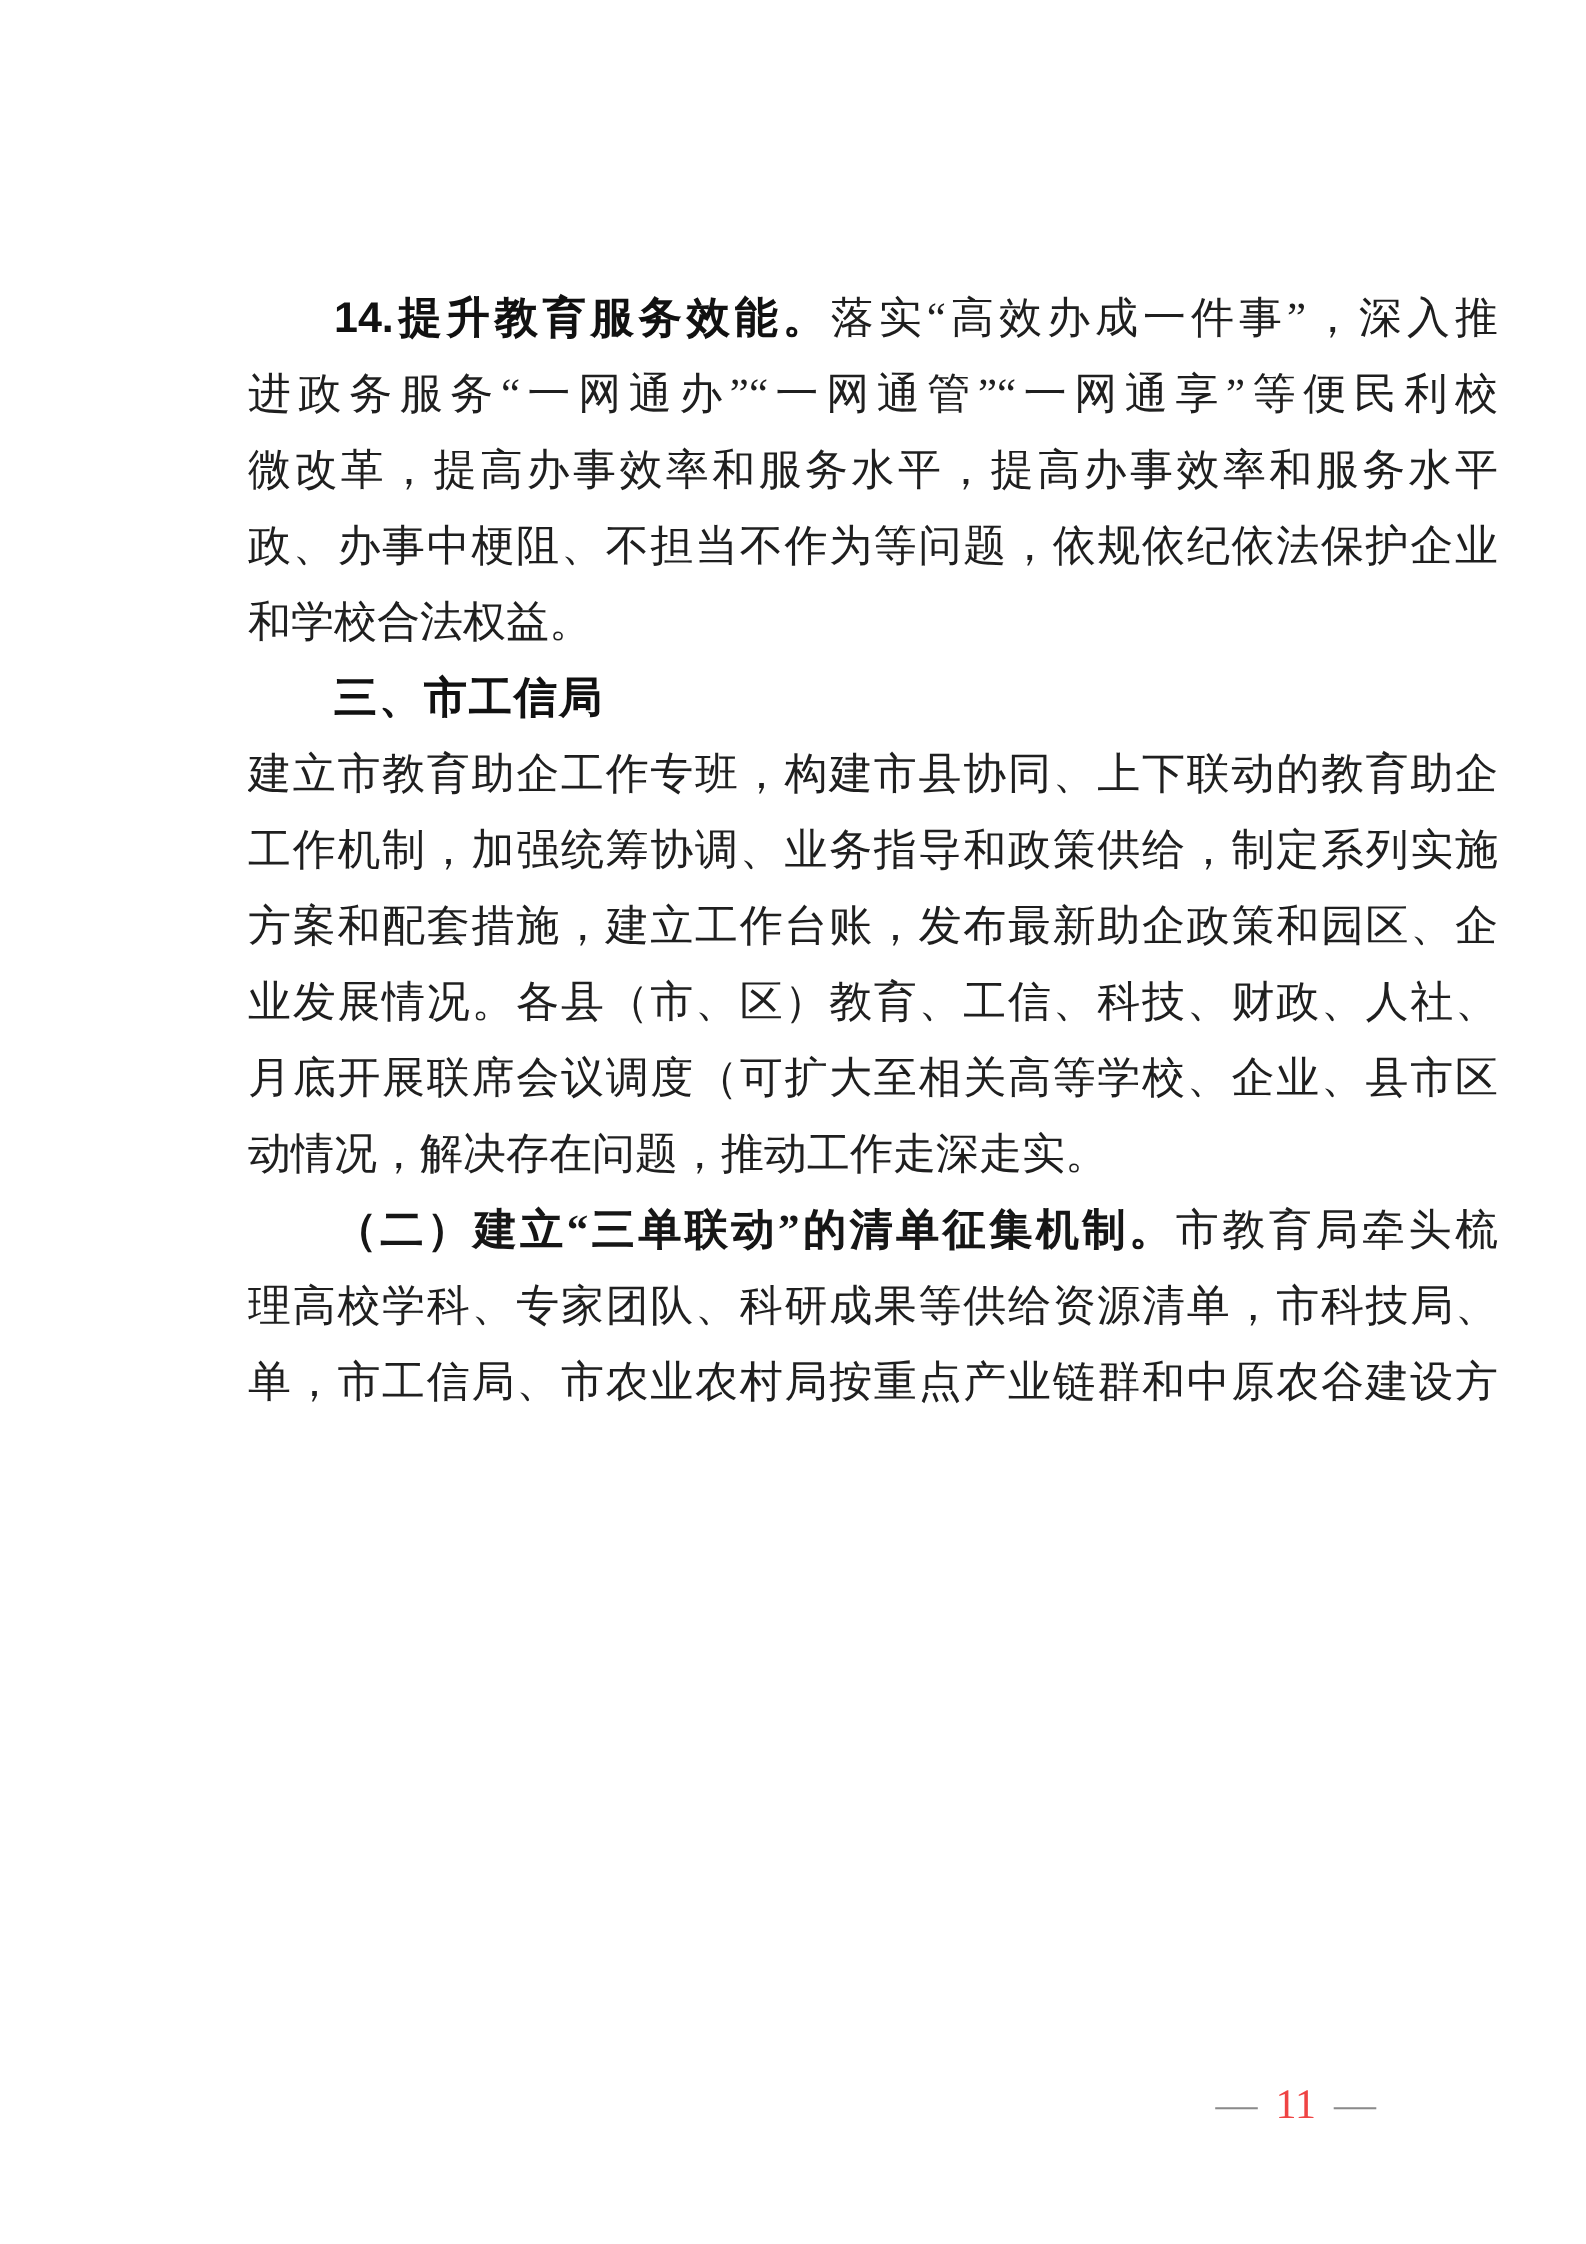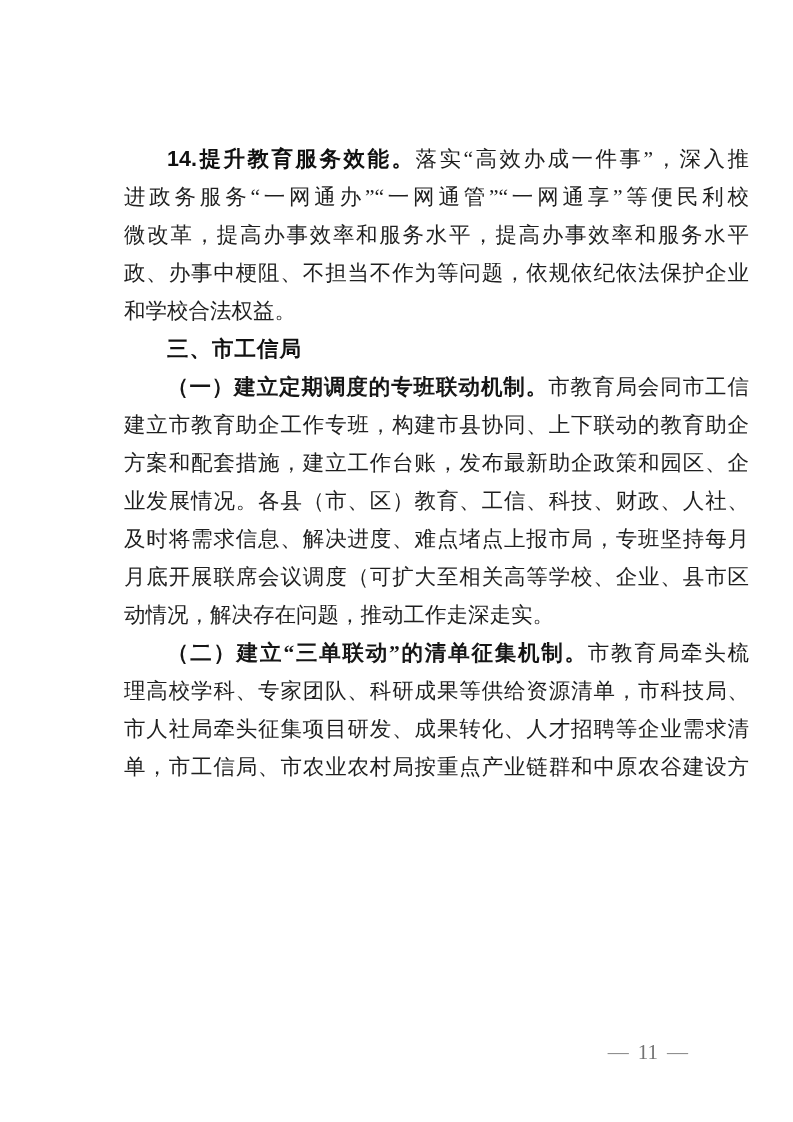--- a/index.html
+++ b/index.html
@@ -74,45 +74,43 @@
     font-size: 21px;
     font-family: "Liberation Serif", "DejaVu Serif", serif;
     white-space: nowrap;
   }
   .page-number .dash {
     color: #8a8a8a;
     padding: 0 9px;
     font-weight: 400;
   }
   .page-number .num {
-    color: #737373;
+    color: #ef4444;
   }
 </style>
 </head>
 <body>
 
 <div class="page">
 
   <div class="text-body">
       <div class="line indent full"><span class="seg-bold">14.提升教育服务效能。</span><span class="seg-body">落实“高效办成一件事”，深入推</span></div>
       <div class="line full"><span class="seg-body">进政务服务“一网通办”“一网通管”“一网通享”等便民利校</span></div>
       <div class="line full"><span class="seg-body">微改革，提高办事效率和服务水平，提高办事效率和服务水平</span></div>
       <div class="line full"><span class="seg-body">政、办事中梗阻、不担当不作为等问题，依规依纪依法保护企业</span></div>
       <div class="line"><span class="seg-body">和学校合法权益。</span></div>
       <div class="line indent"><span class="seg-heading">三、市工信局</span></div>
-      <div class="line indent full"><span class="seg-kai">（一）建立定期调度的专班联动机制。</span><span class="seg-body">市教育局会同市工信</span></div>
       <div class="line full"><span class="seg-body">建立市教育助企工作专班，构建市县协同、上下联动的教育助企</span></div>
+      <div class="line full"><span class="seg-body">工作机制，加强统筹协调、业务指导和政策供给，制定系列实施</span></div>
       <div class="line full"><span class="seg-body">方案和配套措施，建立工作台账，发布最新助企政策和园区、企</span></div>
       <div class="line full"><span class="seg-body">业发展情况。各县（市、区）教育、工信、科技、财政、人社、</span></div>
-      <div class="line full"><span class="seg-body">及时将需求信息、解决进度、难点堵点上报市局，专班坚持每月</span></div>
       <div class="line full"><span class="seg-body">月底开展联席会议调度（可扩大至相关高等学校、企业、县市区</span></div>
       <div class="line"><span class="seg-body">动情况，解决存在问题，推动工作走深走实。</span></div>
       <div class="line indent full"><span class="seg-kai">（二）建立“三单联动”的清单征集机制。</span><span class="seg-body">市教育局牵头梳</span></div>
       <div class="line full"><span class="seg-body">理高校学科、专家团队、科研成果等供给资源清单，市科技局、</span></div>
-      <div class="line full"><span class="seg-body">市人社局牵头征集项目研发、成果转化、人才招聘等企业需求清</span></div>
       <div class="line full"><span class="seg-body">单，市工信局、市农业农村局按重点产业链群和中原农谷建设方</span></div>
     </div>
 
   <div class="page-number">
     <span class="dash">—</span><span class="num">11</span><span class="dash">—</span>
   </div>
 
 </div>
 
 </body></html>

